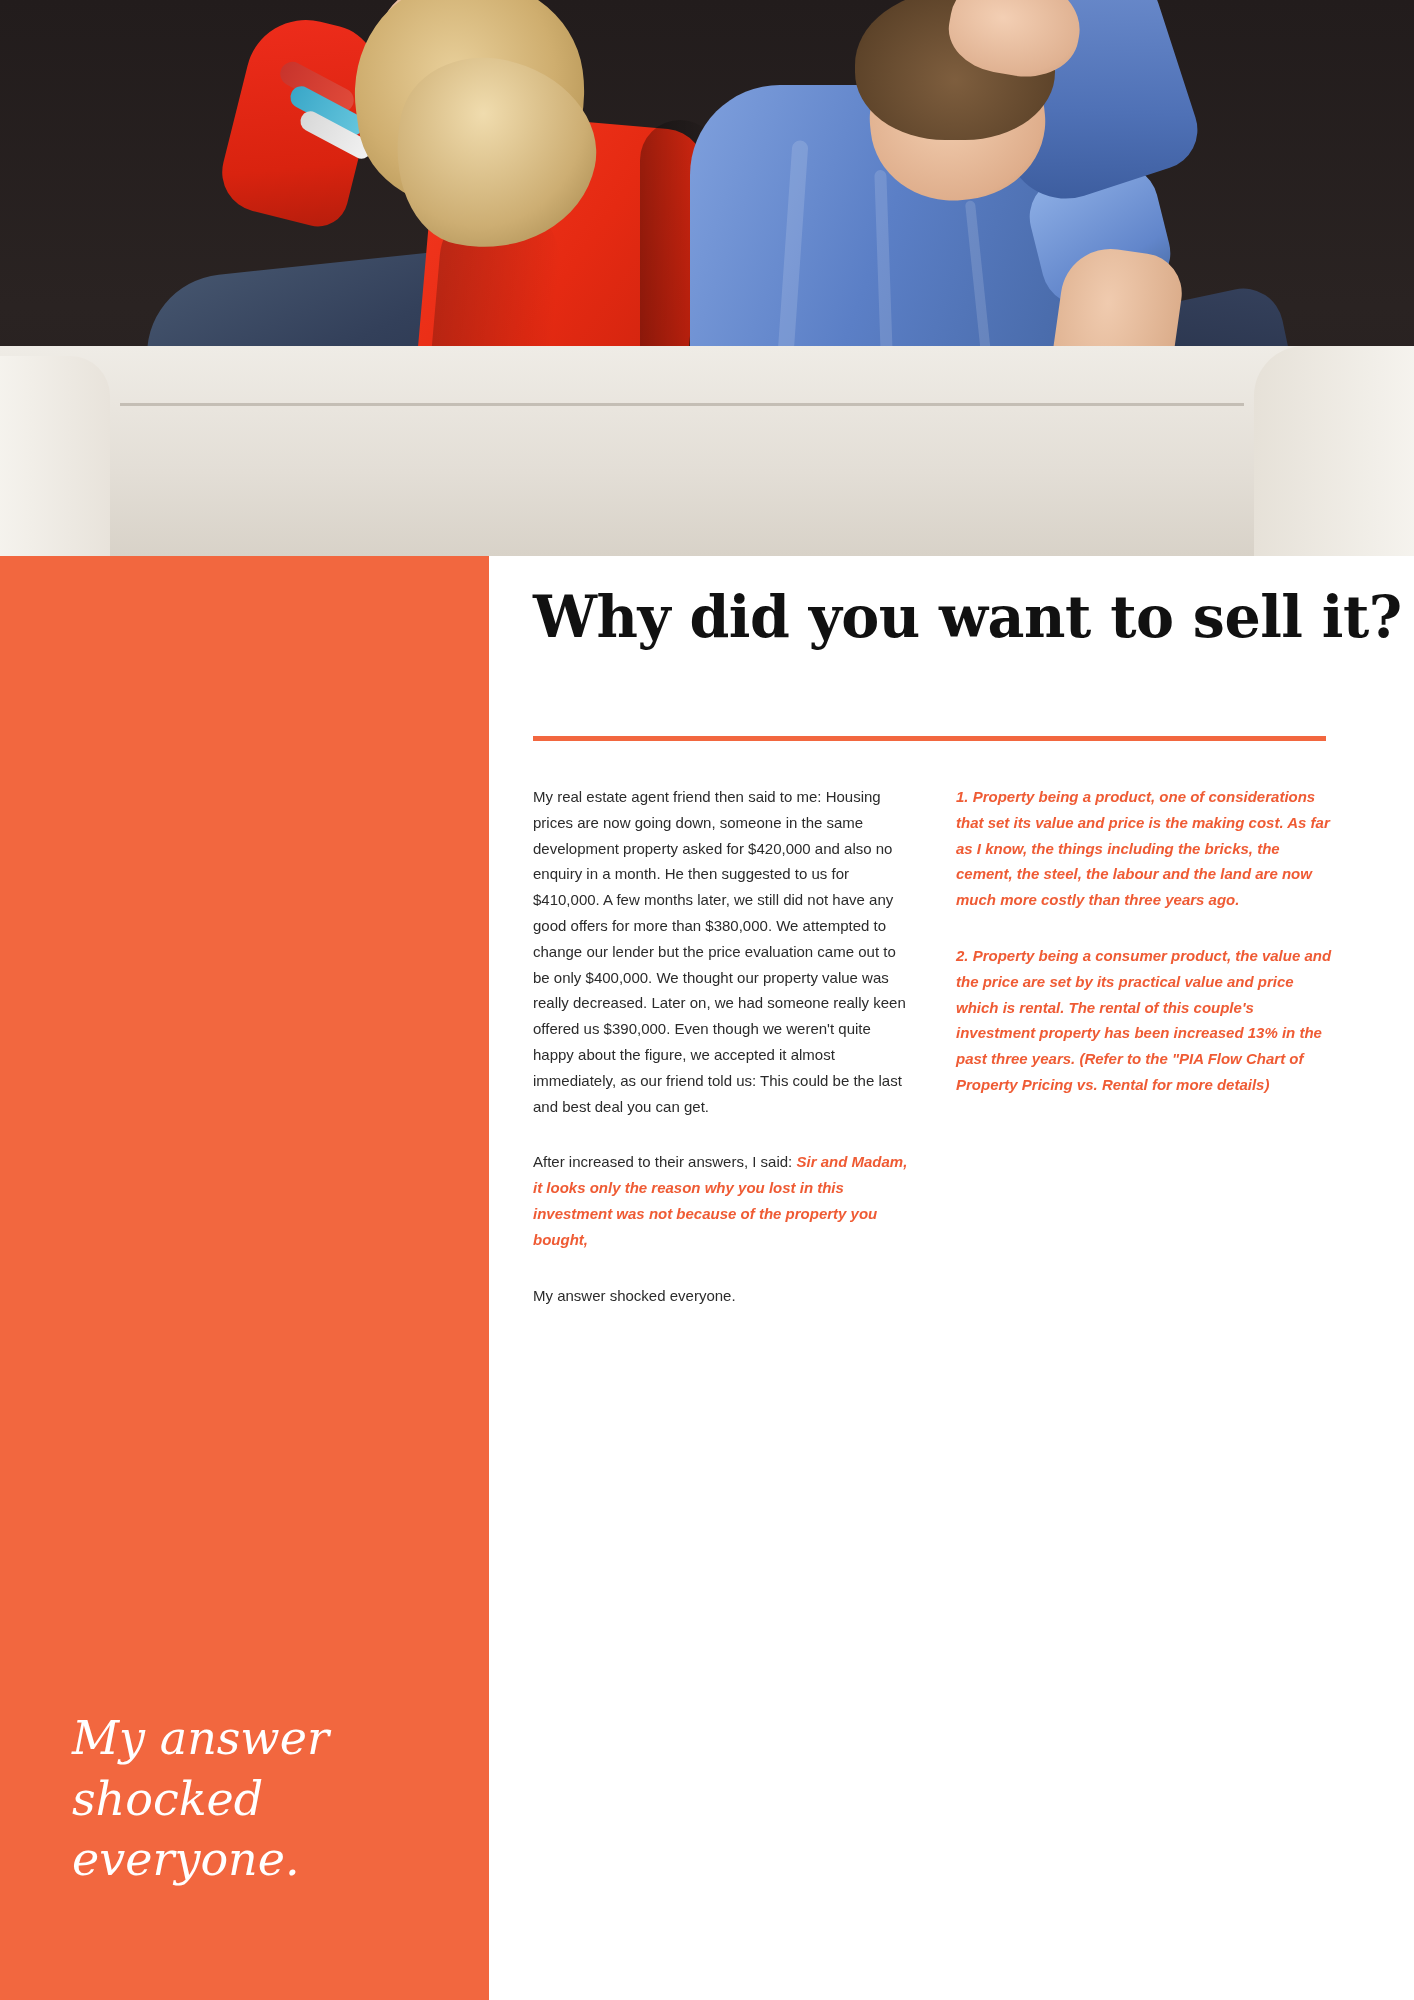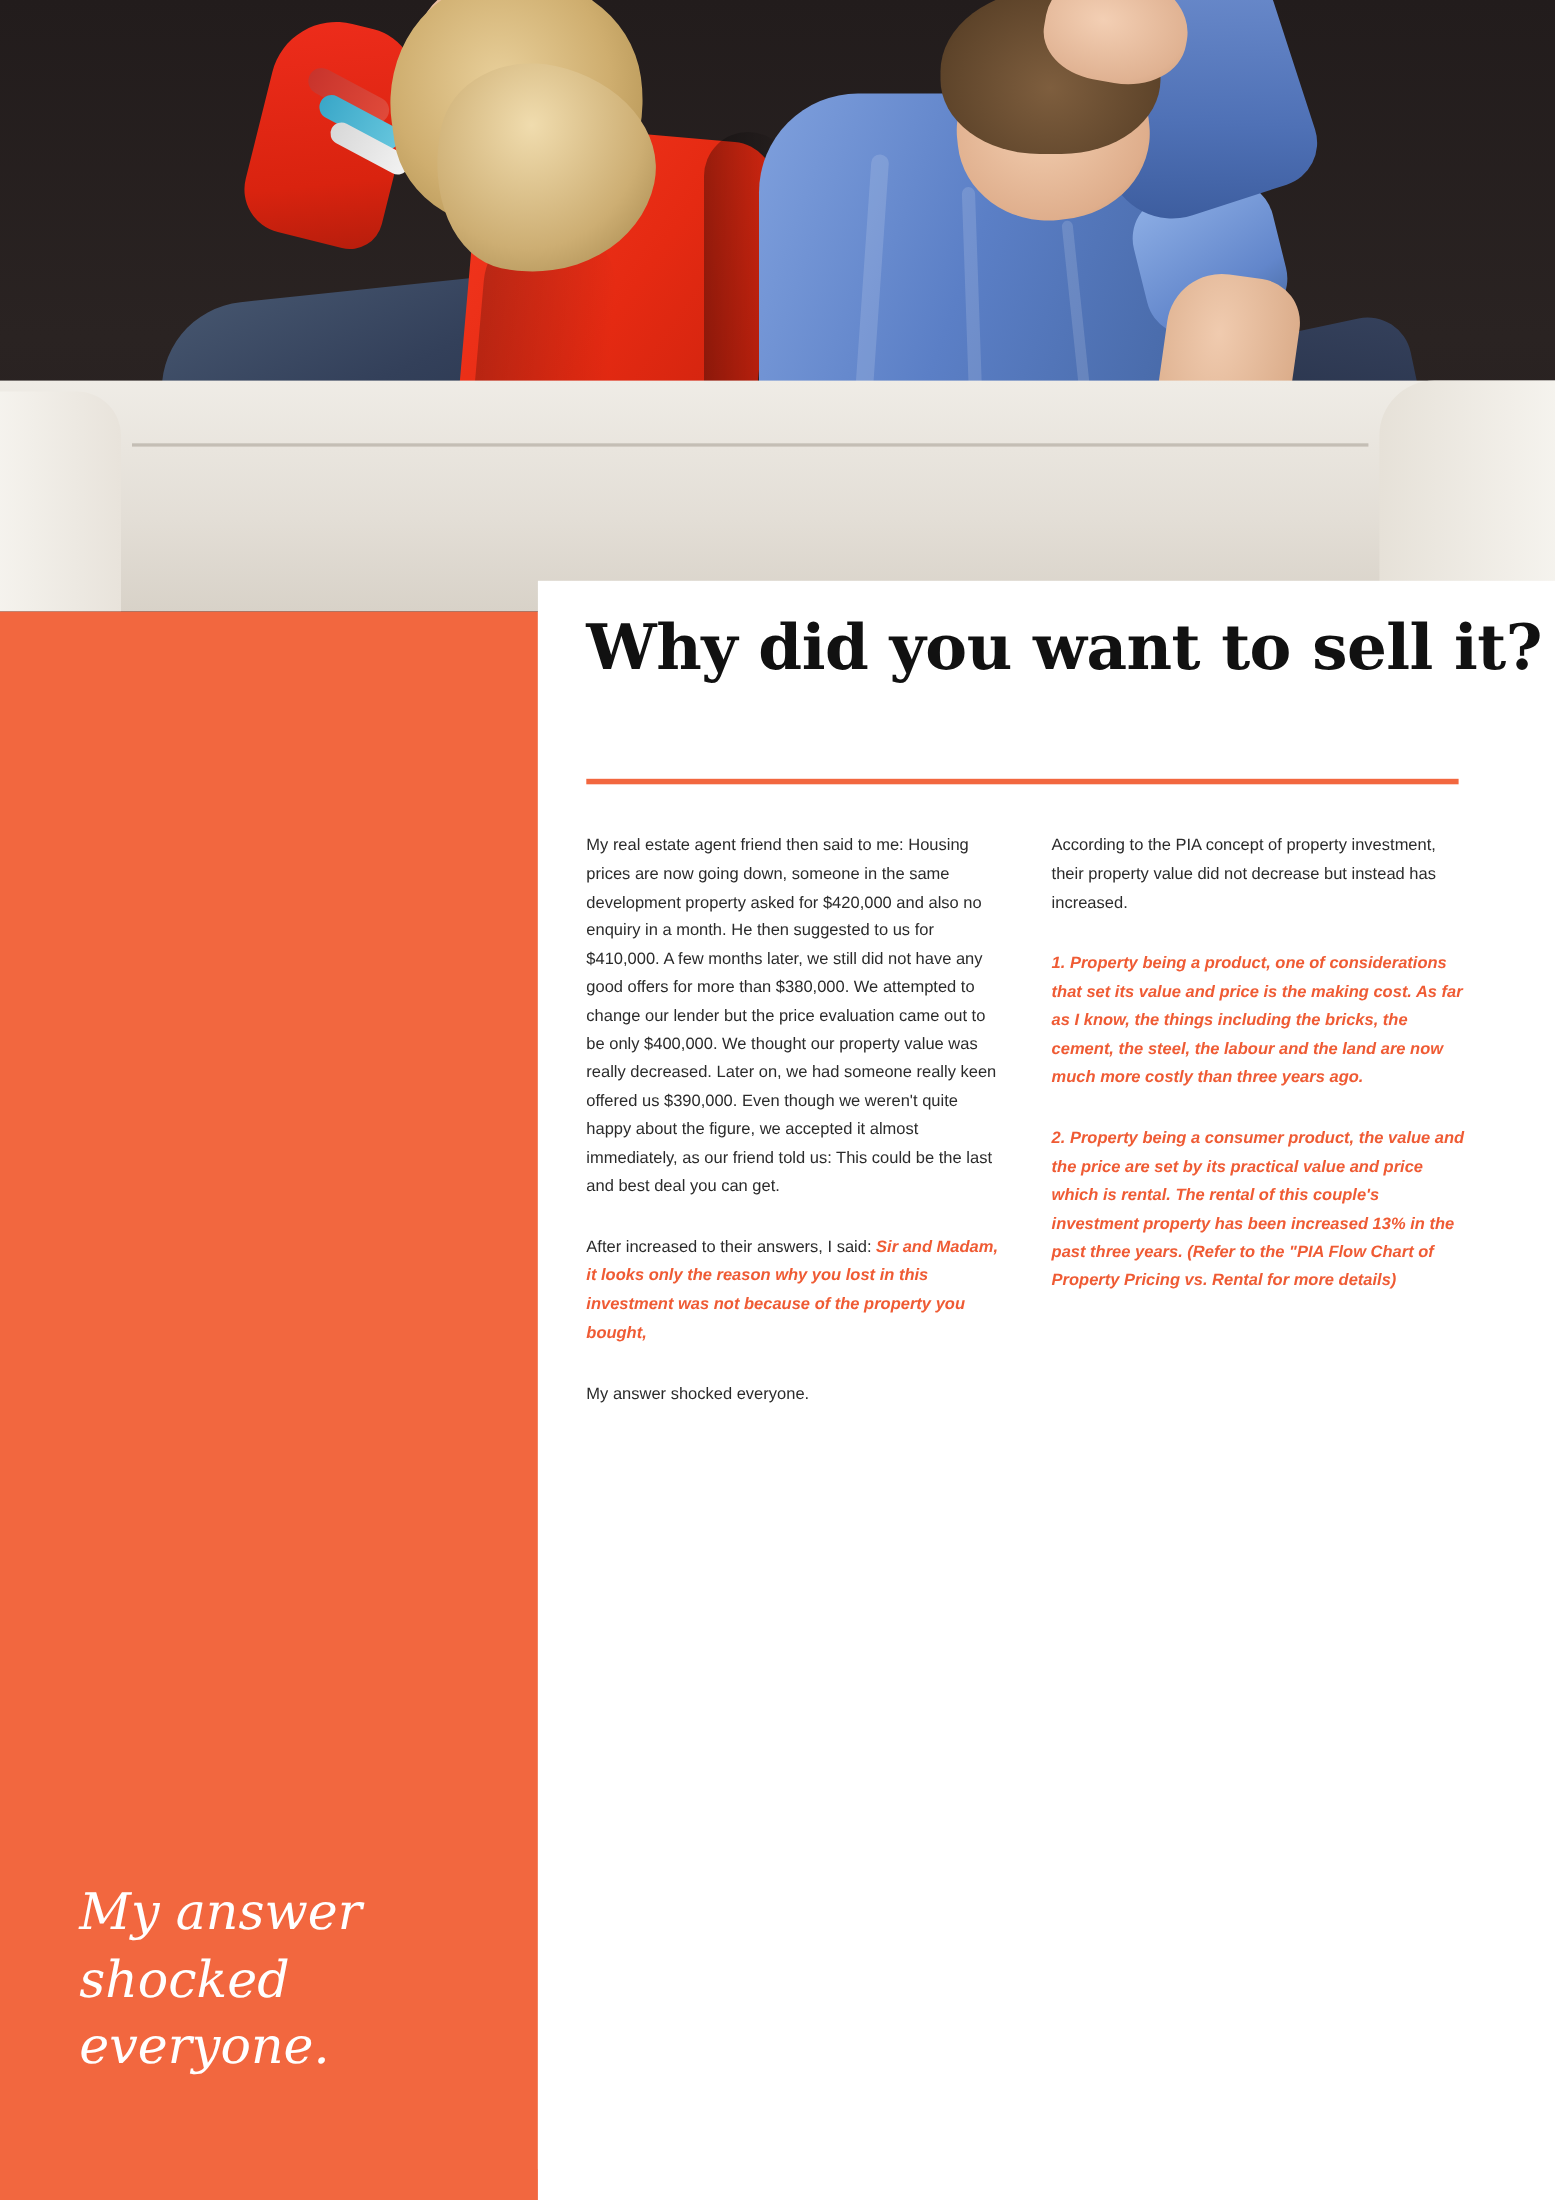--- a/index.html
+++ b/index.html
@@ -278,21 +278,21 @@
     font-style: italic;
     font-size: 46px;
     line-height: 1.32;
     color: #ffffff;
   }
 
   
   .content {
     position: absolute;
     left: 489px;
-    top: 528px;
+    top: 556px;
     width: 925px;
     height: 1444px;
     background: #ffffff;
   }
   .headline {
     position: absolute;
     left: 44px;
     top: 30px;
     width: 840px;
     font-family: "DejaVu Serif", "Liberation Serif", serif;
@@ -391,19 +391,18 @@
 
   <div class="columns">
 
     <div class="col">
       <p class="p">My real estate agent friend then said to me: Housing prices are now going down, someone in the same development property asked for $420,000 and also no enquiry in a month. He then suggested to us for $410,000. A few months later, we still did not have any good offers for more than $380,000. We attempted to change our lender but the price evaluation came out to be only $400,000. We thought our property value was really decreased. Later on, we had someone really keen offered us $390,000. Even though we weren't quite happy about the figure, we accepted it almost immediately, as our friend told us: This could be the last and best deal you can get.</p>
       <p class="p"><span>After increased to their answers, I said: </span><span class="accent">Sir and Madam, it looks only the reason why you lost in this investment was not because of the property you bought,</span></p>
       <p class="p">My answer shocked everyone.</p>
     </div>
 
     <div class="col">
-      <p class="p">According to the PIA concept of property investment, their property value did not decrease but instead has increased.</p>
       <p class="p accent-block">1. Property being a product, one of considerations that set its value and price is the making cost. As far as I know, the things including the bricks, the cement, the steel, the labour and the land are now much more costly than three years ago.</p>
       <p class="p accent-block">2. Property being a consumer product, the value and the price are set by its practical value and price which is rental. The rental of this couple's investment property has been increased 13% in the past three years. (Refer to the "PIA Flow Chart of Property Pricing vs. Rental for more details)</p>
     </div>
 
   </div>
 </div>
 
 </body></html>

